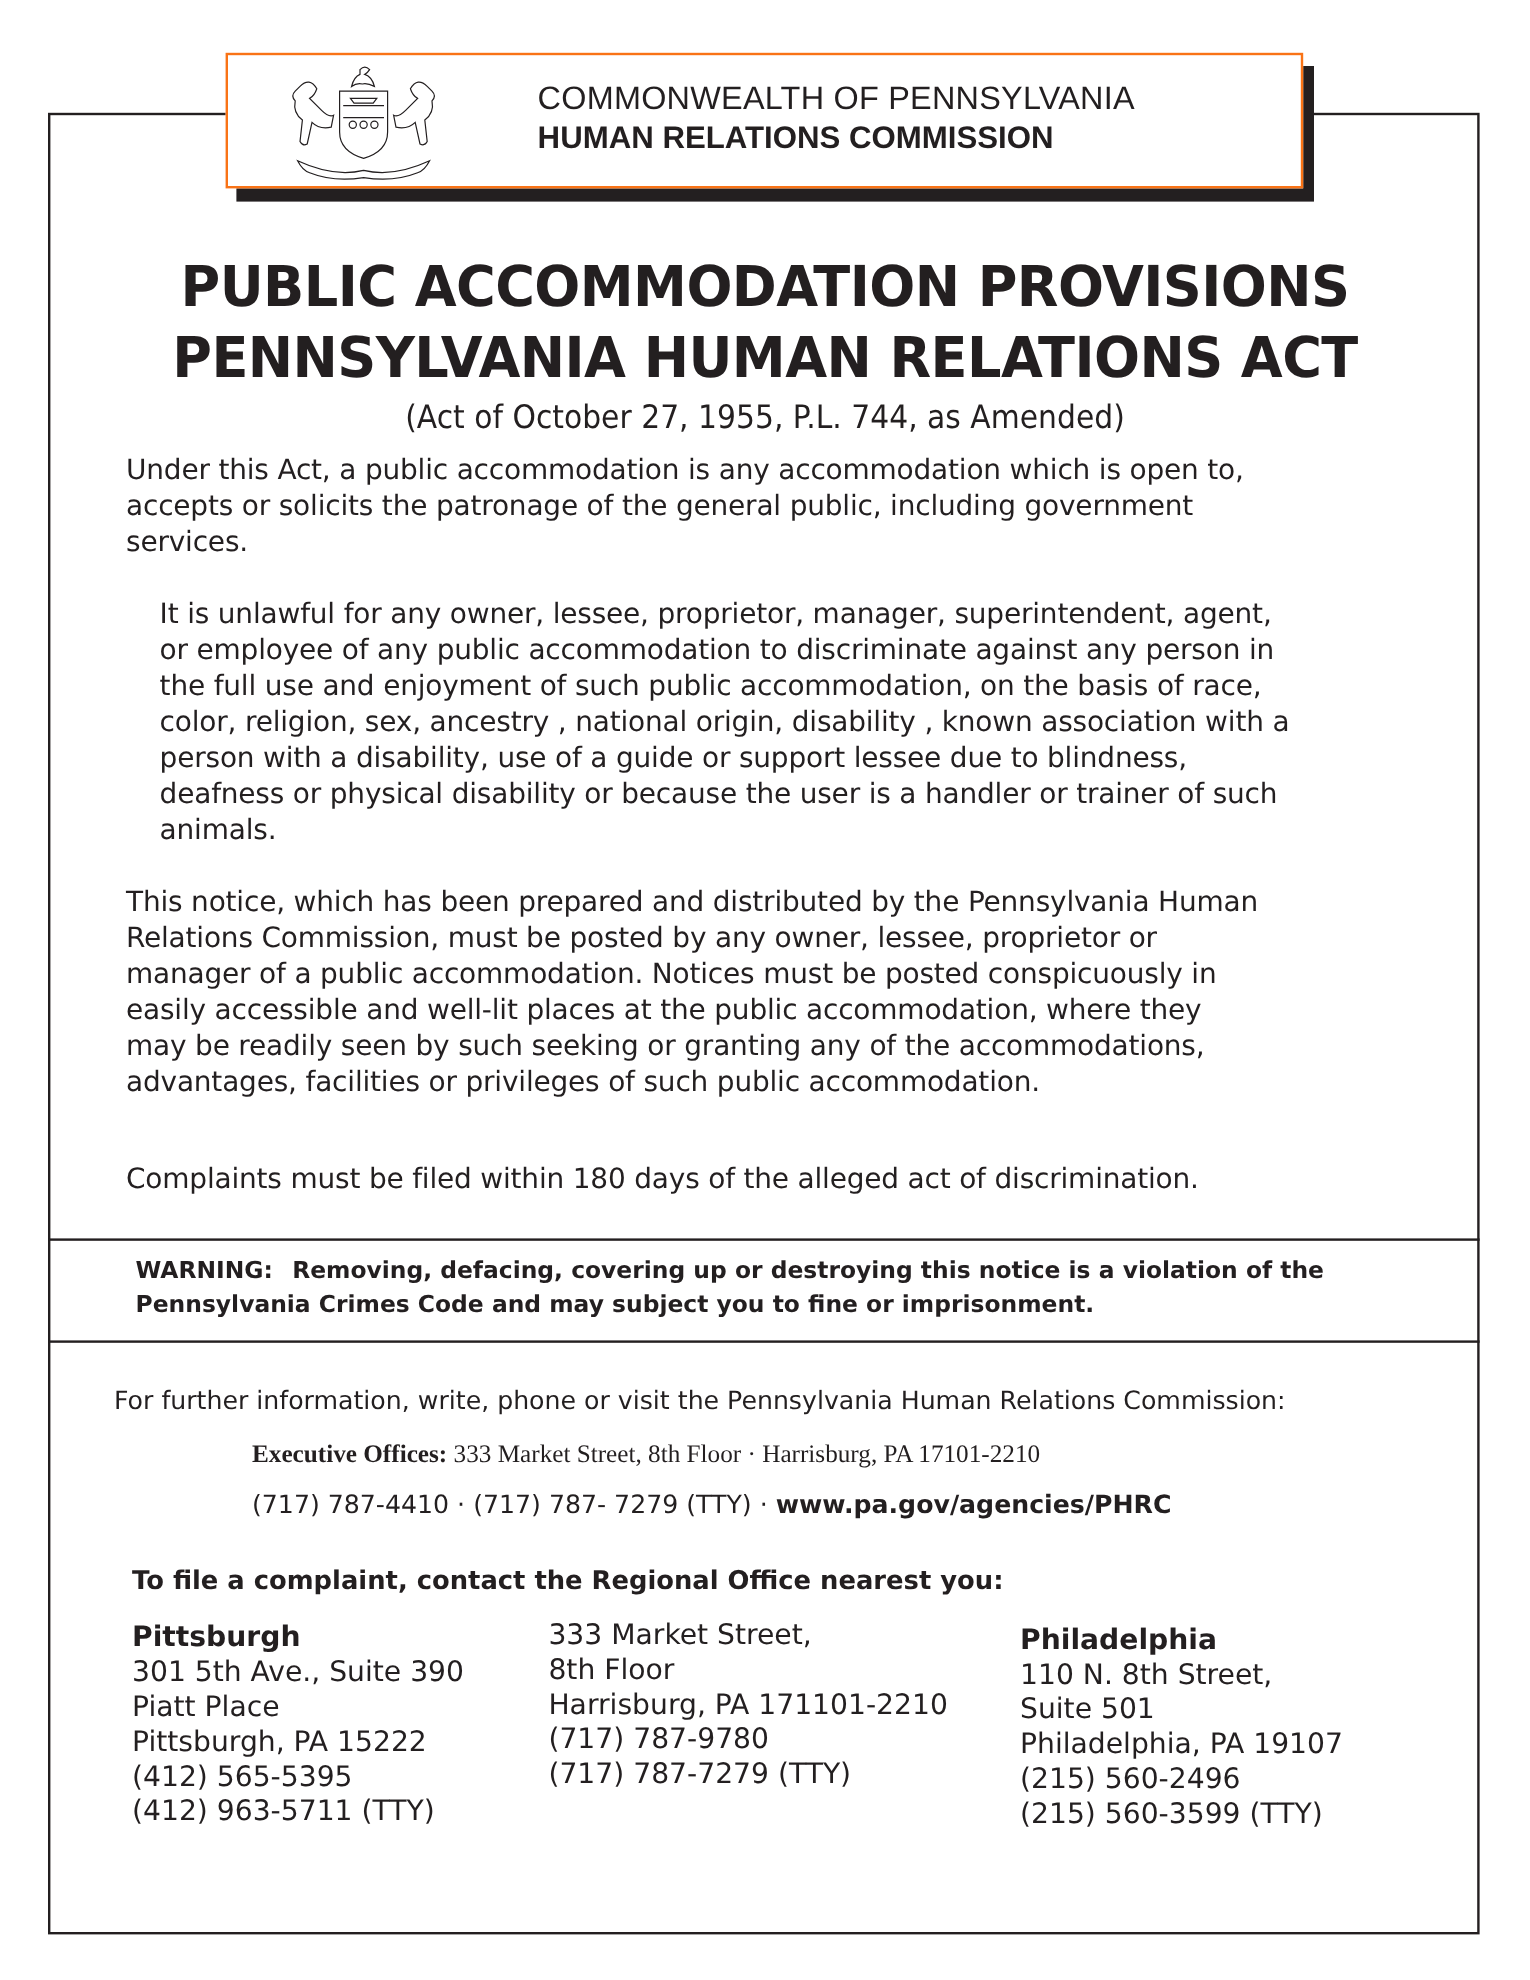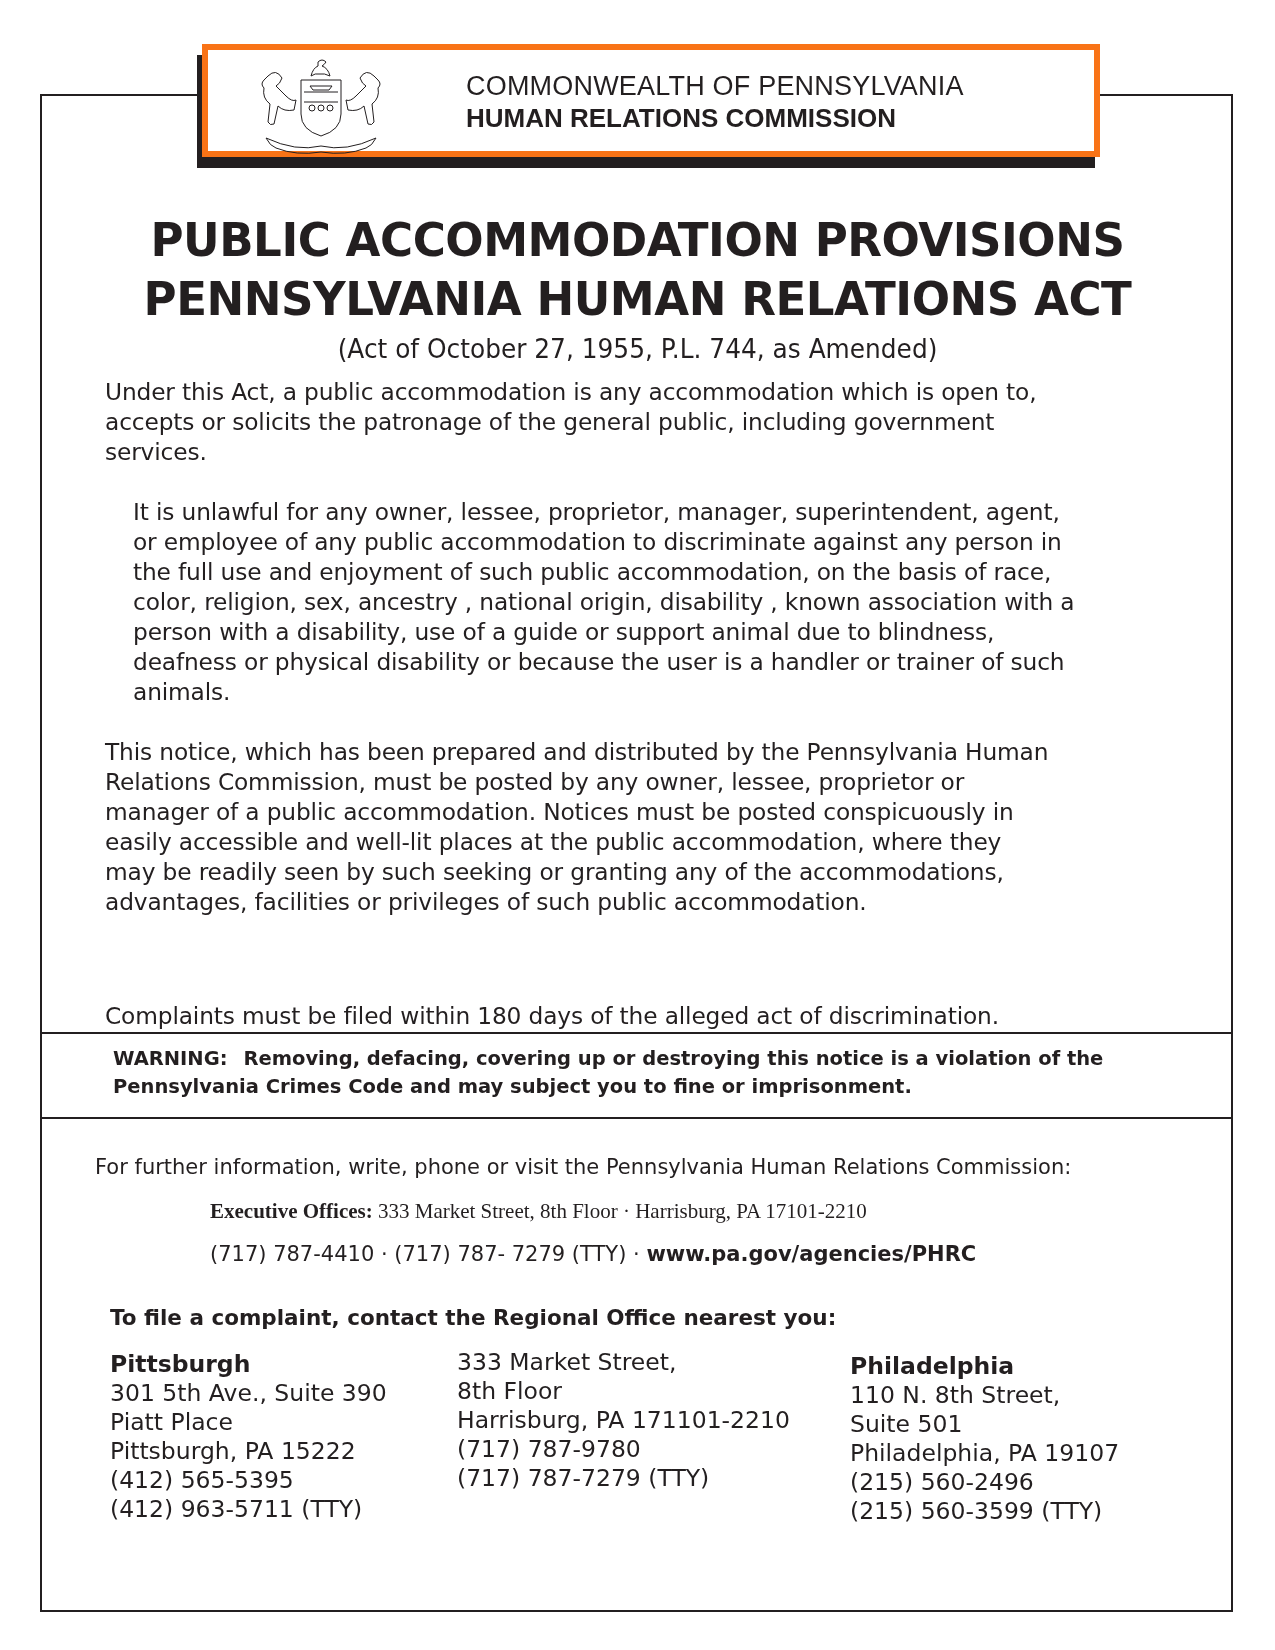--- a/index.html
+++ b/index.html
@@ -7,40 +7,40 @@
          font-family:"DejaVu Sans", sans-serif; }
 
   .frame { position:absolute; left:40px; top:94px; width:1193px; height:1518px;
            border:2px solid #231f20; box-sizing:border-box; }
   .divider { position:absolute; left:40px; width:1193px; height:0; border-top:2px solid #231f20; }
   #div1 { top:1032px; }
   #div2 { top:1117px; }
 
   .header-shadow { position:absolute; left:197px; top:55px; width:898px; height:113px; background:#231f20; }
   .header-box { position:absolute; left:188px; top:44px; width:898px; height:113px; background:#fff;
-                border:6px solid #f97316; box-sizing:border-box;margin-left:14px; }
+                border:2px solid #f97316; box-sizing:border-box; }
   .seal { position:absolute; left:38px; top:8px; width:150px; height:96px; }
   .header-text { position:absolute; left:258px; top:20px; }
   .header-line1 { font-family:"Liberation Sans", sans-serif; font-size:27px; line-height:32px; letter-spacing:0.2px; }
   .header-line2 { font-family:"Liberation Sans", sans-serif; font-size:26px; font-weight:bold; line-height:32px; }
 
   .title { position:absolute; left:0; width:1275px; text-align:center; font-weight:bold;
            font-family:"DejaVu Sans", sans-serif; font-size:47px; letter-spacing:-0.5px; transform:scaleX(0.96); }
   #title1 { top:212px; }
   #title2 { top:271px; }
   .subtitle { position:absolute; left:0; width:1275px; top:333px; text-align:center;
               font-size:27px; font-family:"DejaVu Sans", sans-serif; transform:scaleX(0.92); }
 
   .body-text { position:absolute; left:105px; width:1070px; font-size:23.3px; line-height:30px;
                font-family:"DejaVu Sans", sans-serif; letter-spacing:-0.15px; }
   .body-text p { margin:0; }
   #para1 { top:377px; }
   #para2 { top:497px;margin-left:28px; }
   #para3 { top:737px; }
-  #para4 { top:1001px; }
+  #para4 { top:968px; }
 
   .warning { position:absolute; left:113px; top:1045px; width:1080px; font-size:19.5px; line-height:28px;
              font-weight:bold; font-family:"DejaVu Sans", sans-serif; }
   .warning .label { margin-right:16px; }
 
   .info-line { position:absolute; font-size:21px; font-family:"DejaVu Sans", sans-serif; line-height:28px; }
   #info-intro { left:95px; top:1153px; }
   #info-exec { left:210px; top:1197px;font-family:Liberation Serif, serif; }
   #info-phones { left:210px; top:1240px; }
   .b { font-weight:bold; }
@@ -93,21 +93,21 @@
   <p>Under this Act, a public accommodation is any accommodation which is open to,</p>
   <p>accepts or solicits the patronage of the general public, including government</p>
   <p>services.</p>
 </div>
 
 <div class="body-text" id="para2">
   <p>It is unlawful for any owner, lessee, proprietor, manager, superintendent, agent,</p>
   <p>or employee of any public accommodation to discriminate against any person in</p>
   <p>the full use and enjoyment of such public accommodation, on the basis of race,</p>
   <p>color, religion, sex, ancestry , national origin, disability , known association with a</p>
-  <p>person with a disability, use of a guide or support animal due to blindness,</p>
+  <p>person with a disability, use of a guide or support lessee due to blindness,</p>
   <p>deafness or physical disability or because the user is a handler or trainer of such</p>
   <p>animals.</p>
 </div>
 
 <div class="body-text" id="para3">
   <p>This notice, which has been prepared and distributed by the Pennsylvania Human</p>
   <p>Relations Commission, must be posted by any owner, lessee, proprietor or</p>
   <p>manager of a public accommodation. Notices must be posted conspicuously in</p>
   <p>easily accessible and well-lit places at the public accommodation, where they</p>
   <p>may be readily seen by such seeking or granting any of the accommodations,</p>

